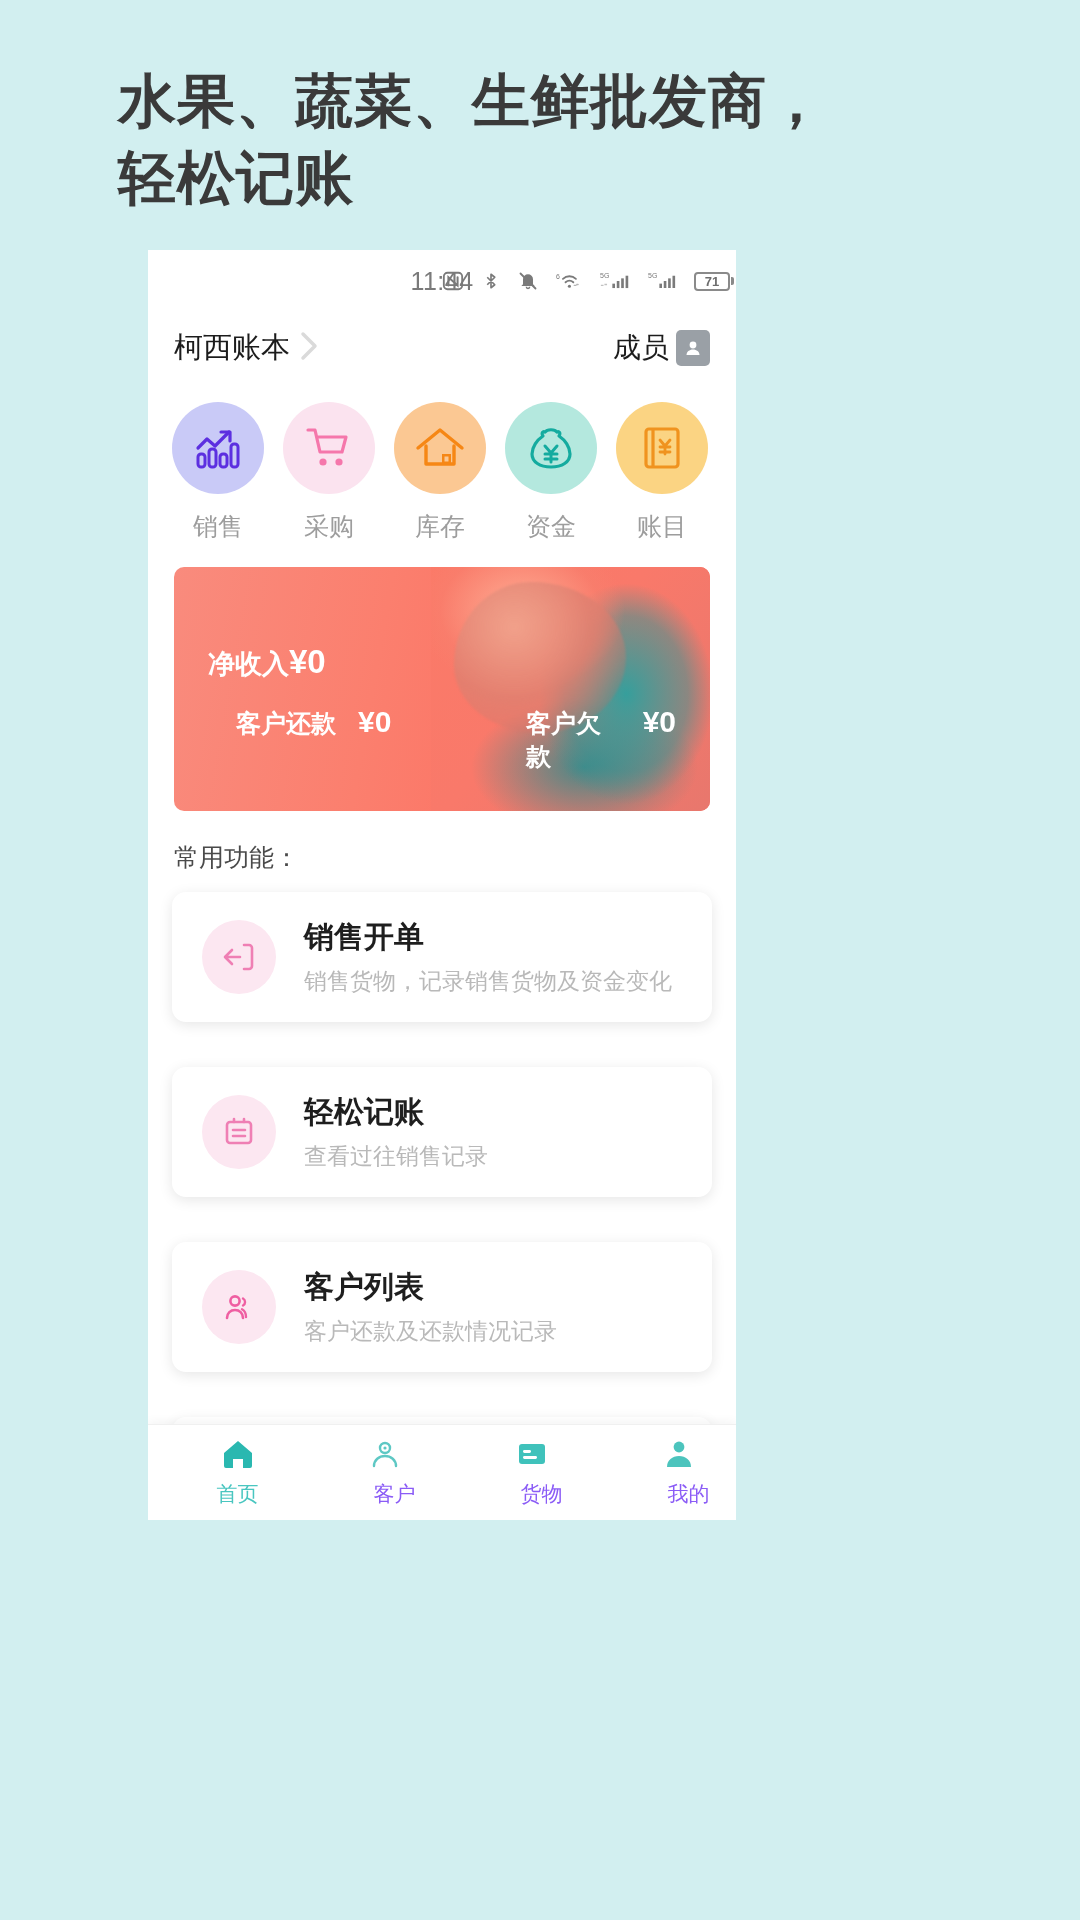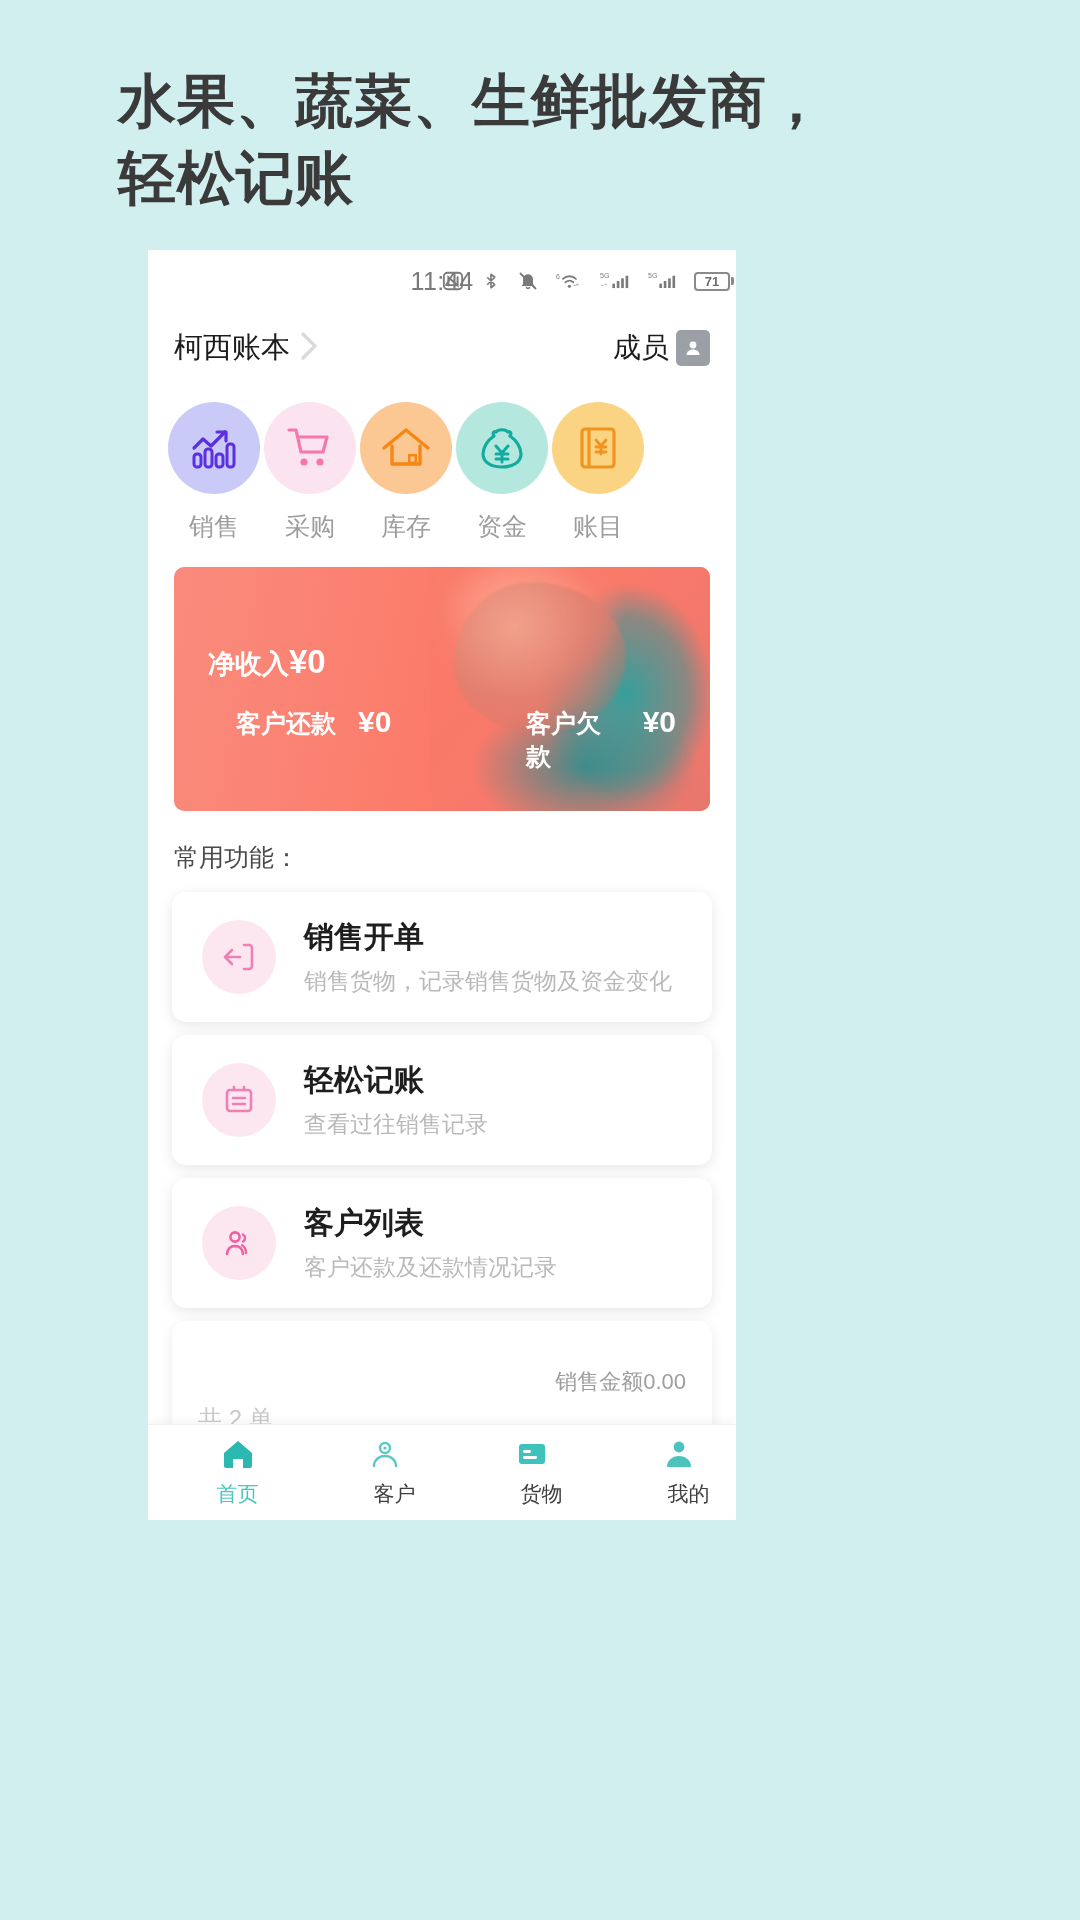--- a/index.html
+++ b/index.html
@@ -89,21 +89,23 @@
   .member-label { font-size:28px; color:#1c1c1c; }
   .member-ic {
     width:34px;height:36px;border-radius:5px;
     background:#9aa0a6;
     display:flex;align-items:center;justify-content:center;
   }
 
   
   .quick {
     display:flex;
-    padding:18px 26px 10px 18px;
+    justify-content:space-between;
+    padding:18px 26px 10px 10px;
+    margin-left:12px;
   }
   .q-item {
     width:96px;
     display:flex; flex-direction:column; align-items:center;
   }
   .q-circle {
     width:92px;height:92px;border-radius:50%;
     display:flex;align-items:center;justify-content:center;
   }
   .q-label {
@@ -158,21 +160,21 @@
     padding:30px 26px 0 26px;
     font-size:25px;
     color:#4a4a4a;
   }
   .cards { padding:18px 24px 0 24px; }
   .card {
     background:#fff;
     border-radius:14px;
     box-shadow:0 3px 14px rgba(0,0,0,.10);
     height:130px;
-    margin-bottom:13px;
+    margin-bottom:45px;
     display:flex;
     align-items:center;
     padding:0 30px;
     gap:28px;
   }
   .card-ic {
     width:74px;height:74px;border-radius:50%;
     background:#fce7f1;
     display:flex;align-items:center;justify-content:center;
     flex-shrink:0;
@@ -215,21 +217,21 @@
     box-shadow:0 -2px 10px rgba(0,0,0,.05);
   }
   .nav-item {
     flex:1;
     display:flex; flex-direction:column;
     align-items:center; justify-content:center;
     gap:5px;
     padding-left:32px;
   }
   .nav-label { font-size:21px; color:#49c6c0; }
-  .nav-item.inactive .nav-label { color:#404040;margin-left:20px; }
+  .nav-item.inactive .nav-label { color:#8b5cf6;margin-left:20px; }
 </style>
 </head>
 <body>
 
 <div class="headline">
   <div>水果、蔬菜、生鲜批发商，</div>
   <div>轻松记账</div>
 </div>
 
 <div class="phone">

